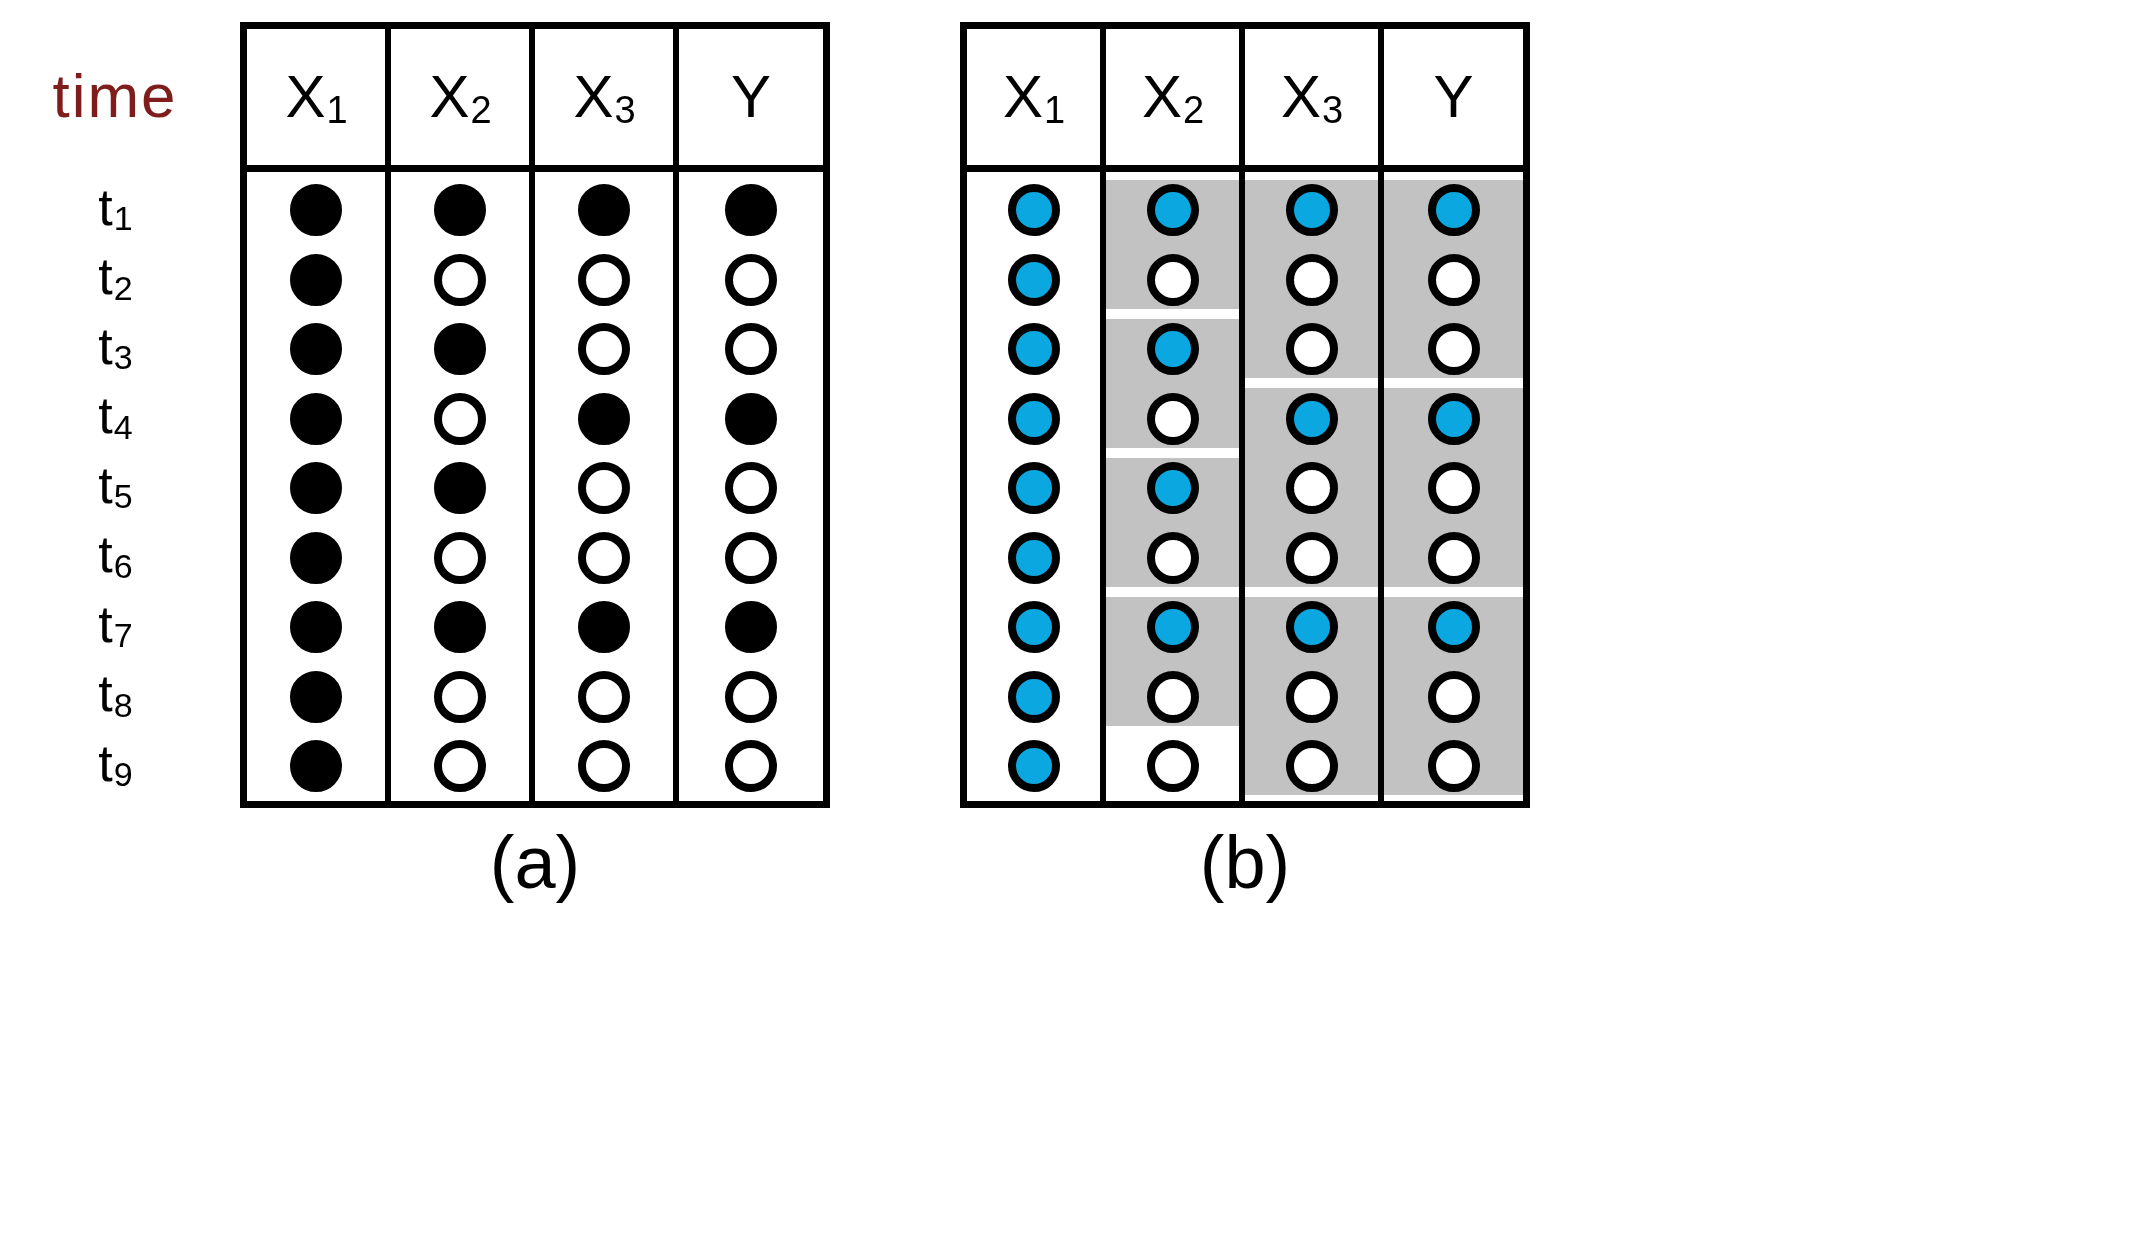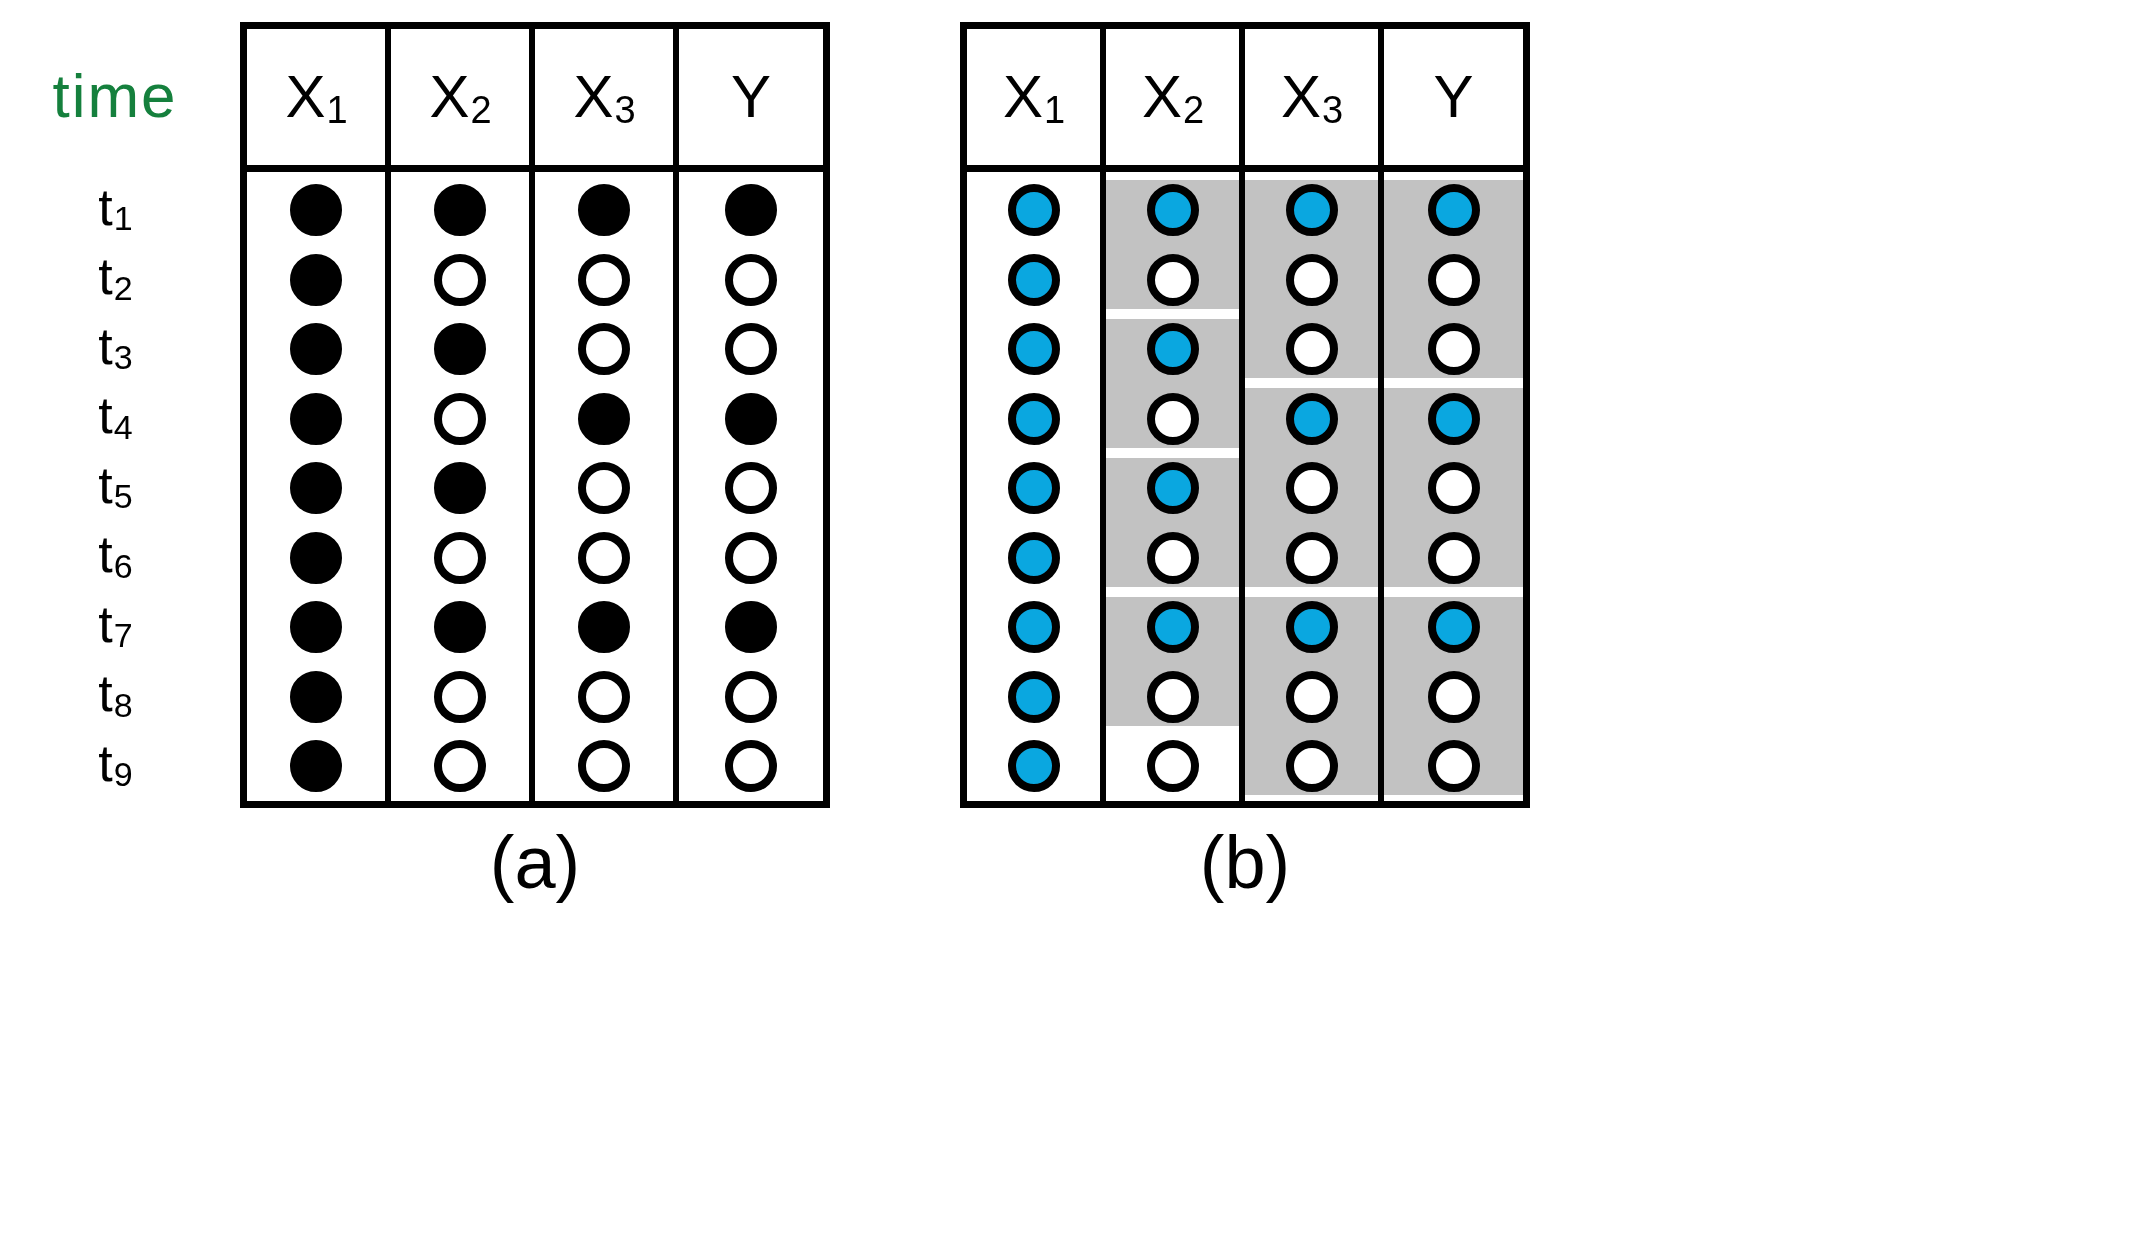--- a/index.html
+++ b/index.html
@@ -3,21 +3,21 @@
 <meta charset="utf-8">
 <style>
   html,body{margin:0;padding:0;background:#ffffff;}
   body{width:2131px;height:1259px;font-family:"Liberation Sans",sans-serif;overflow:hidden;position:relative;}
 
   #stage{position:relative;width:2131px;height:1259px;}
 
   
   .time-label{
     position:absolute;left:10px;top:60px;width:210px;
-    font-size:62px;color:#15803d;text-align:center;letter-spacing:2px;
+    font-size:62px;color:#7f1d1d;text-align:center;letter-spacing:2px;
   }
   .row-labels{position:absolute;left:10px;top:172px;width:210px;}
   .row-label{
     height:69.5px;display:flex;align-items:center;justify-content:center;
     font-size:52px;color:#000;
   }
   .row-label sub{font-size:34px;vertical-align:baseline;position:relative;top:12px;left:1px;}
 
   
   .table{position:absolute;top:22px;border:7px solid #000;background:#fff;box-sizing:border-box;display:flex;}

